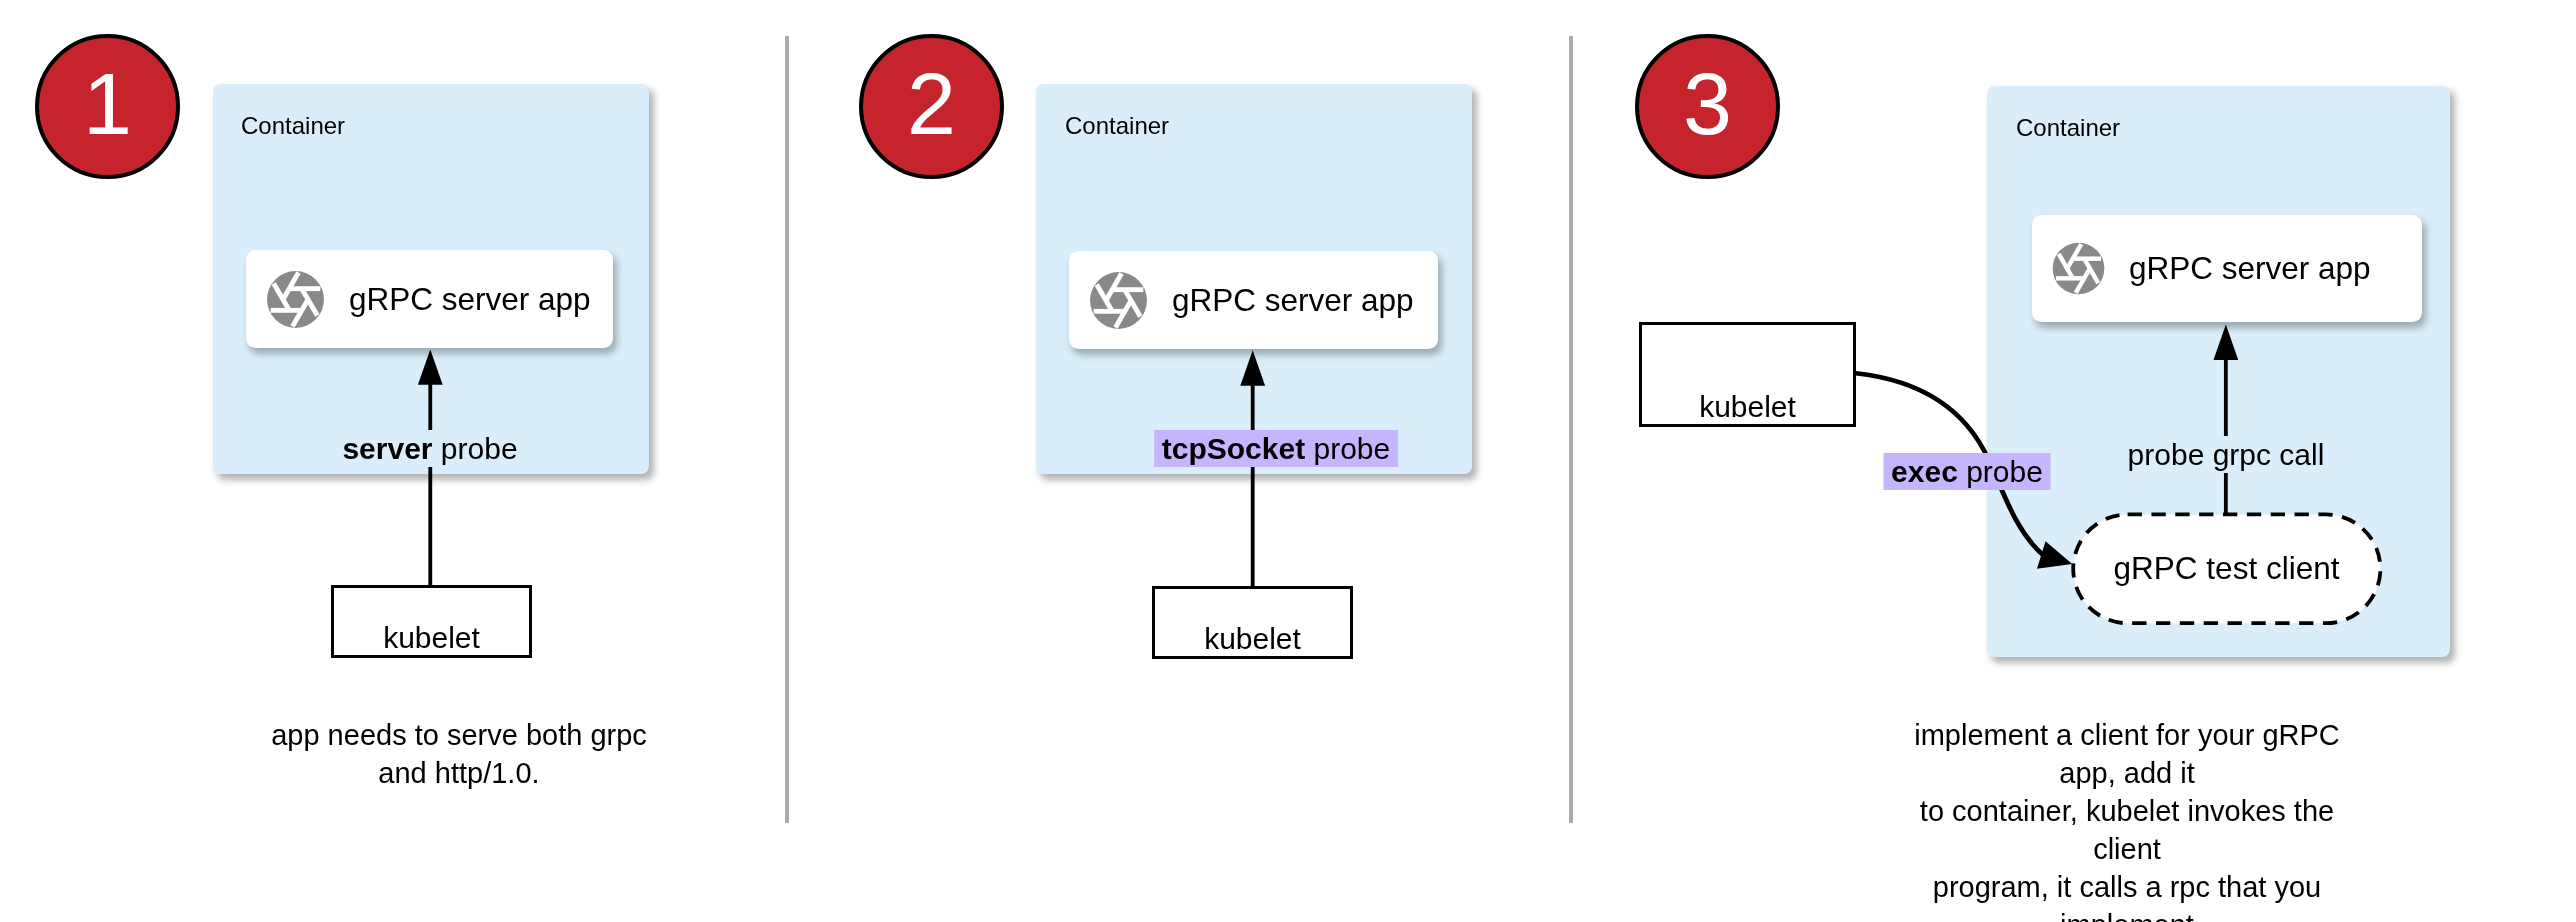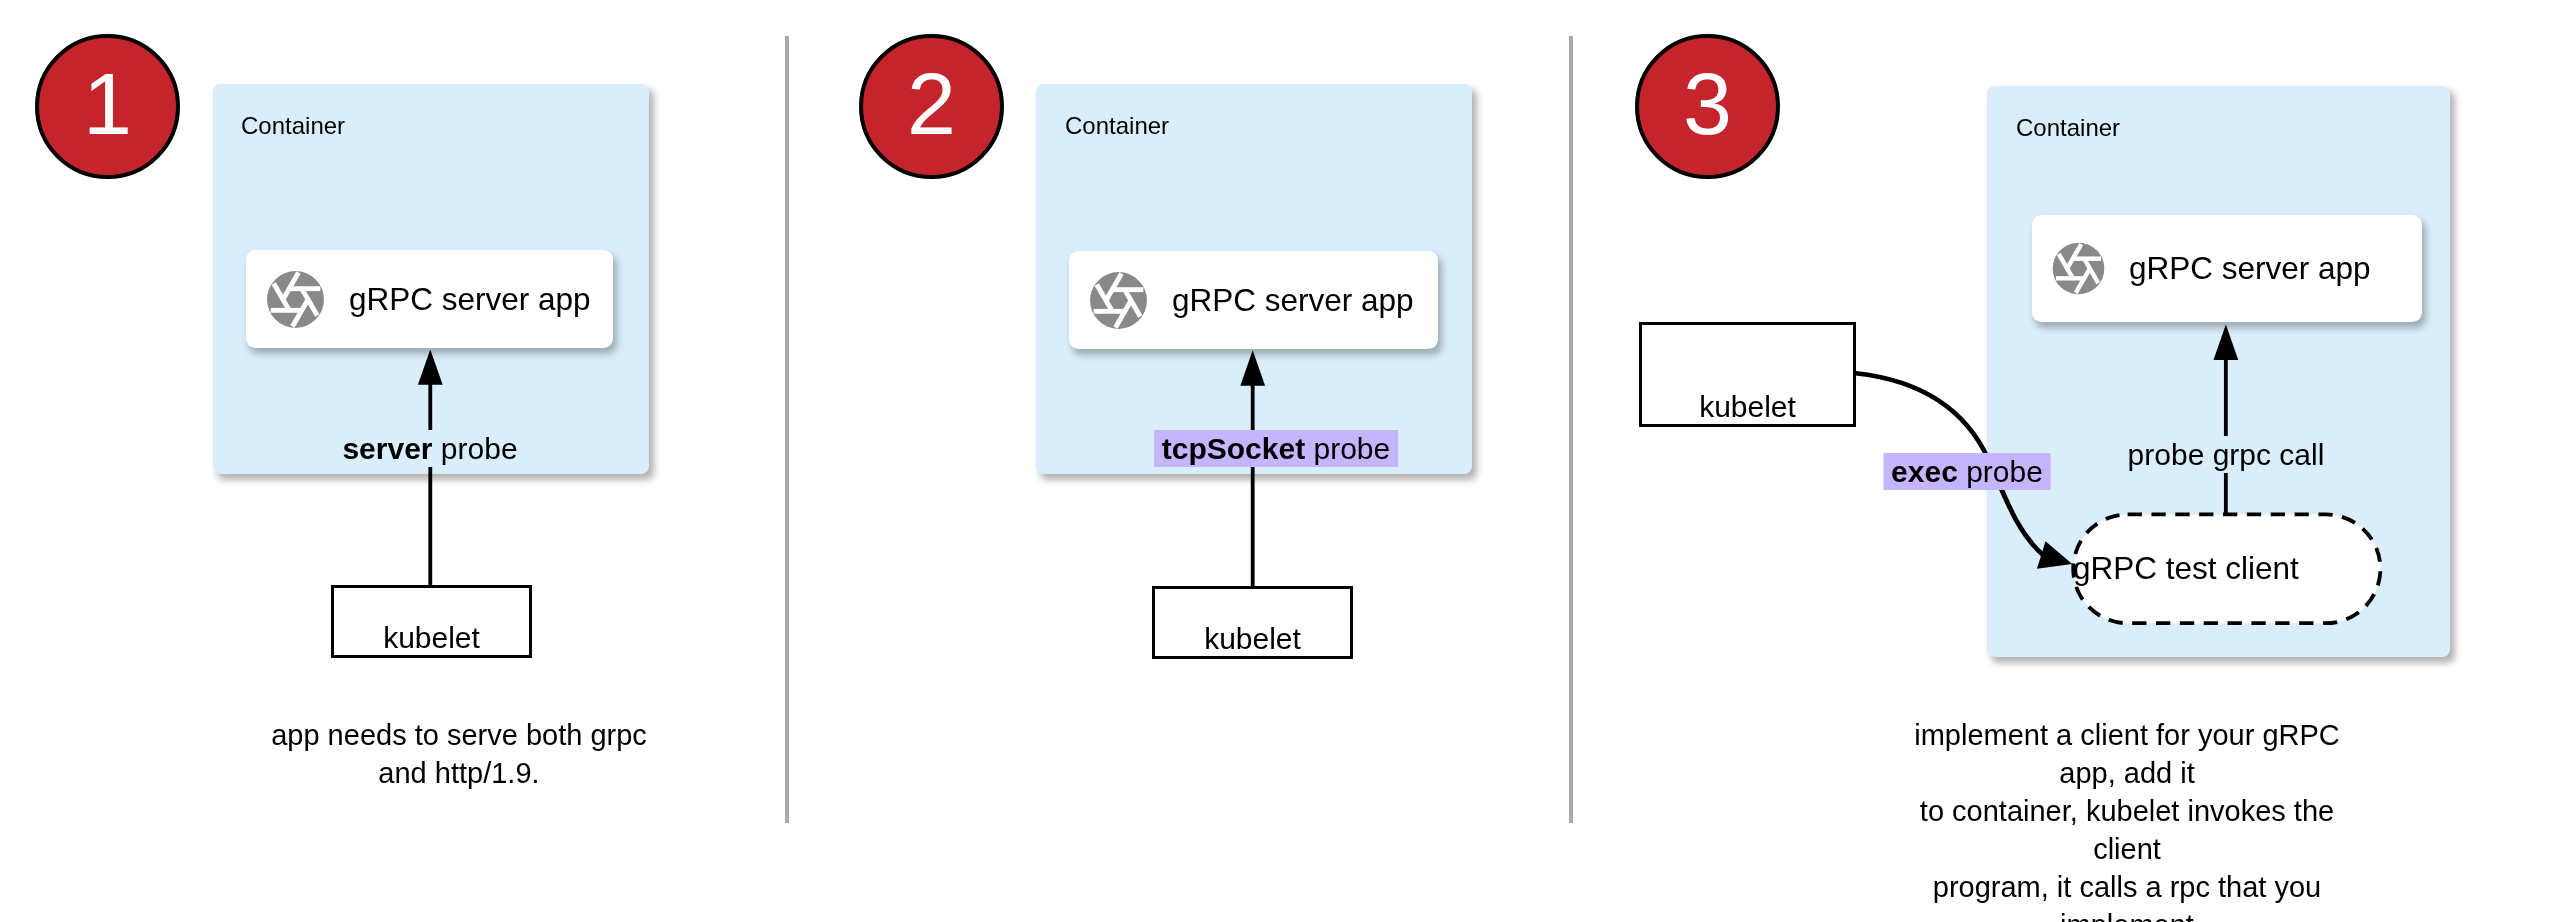--- a/index.html
+++ b/index.html
@@ -36,21 +36,21 @@
     position:absolute;background:#fff;border:3.8px solid #000;box-sizing:border-box;
     display:flex;align-items:flex-end;justify-content:center;
     font-size:30px;
   }
   .edge-label{
     position:absolute;transform:translateX(-50%);
     font-size:30px;white-space:pre;padding:1.9px 7.6px;line-height:1.1;
   }
   .edge-label b{font-weight:bold;}
   .client-label{
-    position:absolute;display:flex;align-items:center;justify-content:flex-start;
+    position:absolute;display:flex;align-items:center;justify-content:center;
     font-size:31.5px;
   }
   .caption{
     position:absolute;transform:translateX(-50%);
     font-size:29px;line-height:38px;text-align:center;white-space:pre-line;
   }
   svg.overlay{position:absolute;left:0;top:0;pointer-events:none;}
 </style>
 </head>
 <body>
@@ -161,19 +161,19 @@
     <span>kubelet</span>
   </div>
   <div class="kubelet-box" style="left:1152px;top:586px;width:201px;height:73px;">
     <span>kubelet</span>
   </div>
   <div class="kubelet-box" style="left:1639px;top:322px;width:217px;height:105px;">
     <span>kubelet</span>
   </div>
 
   <div class="caption" style="left:459px;top:716px;">app needs to serve both grpc
-and http/1.9.</div>
+and http/1.0.</div>
   <div class="caption" style="left:2127px;top:716px;">implement a client for your gRPC app, add it
 to container, kubelet invokes the client
 program, it calls a rpc that you implement</div>
 
 </div>
 
 
 </body></html>

